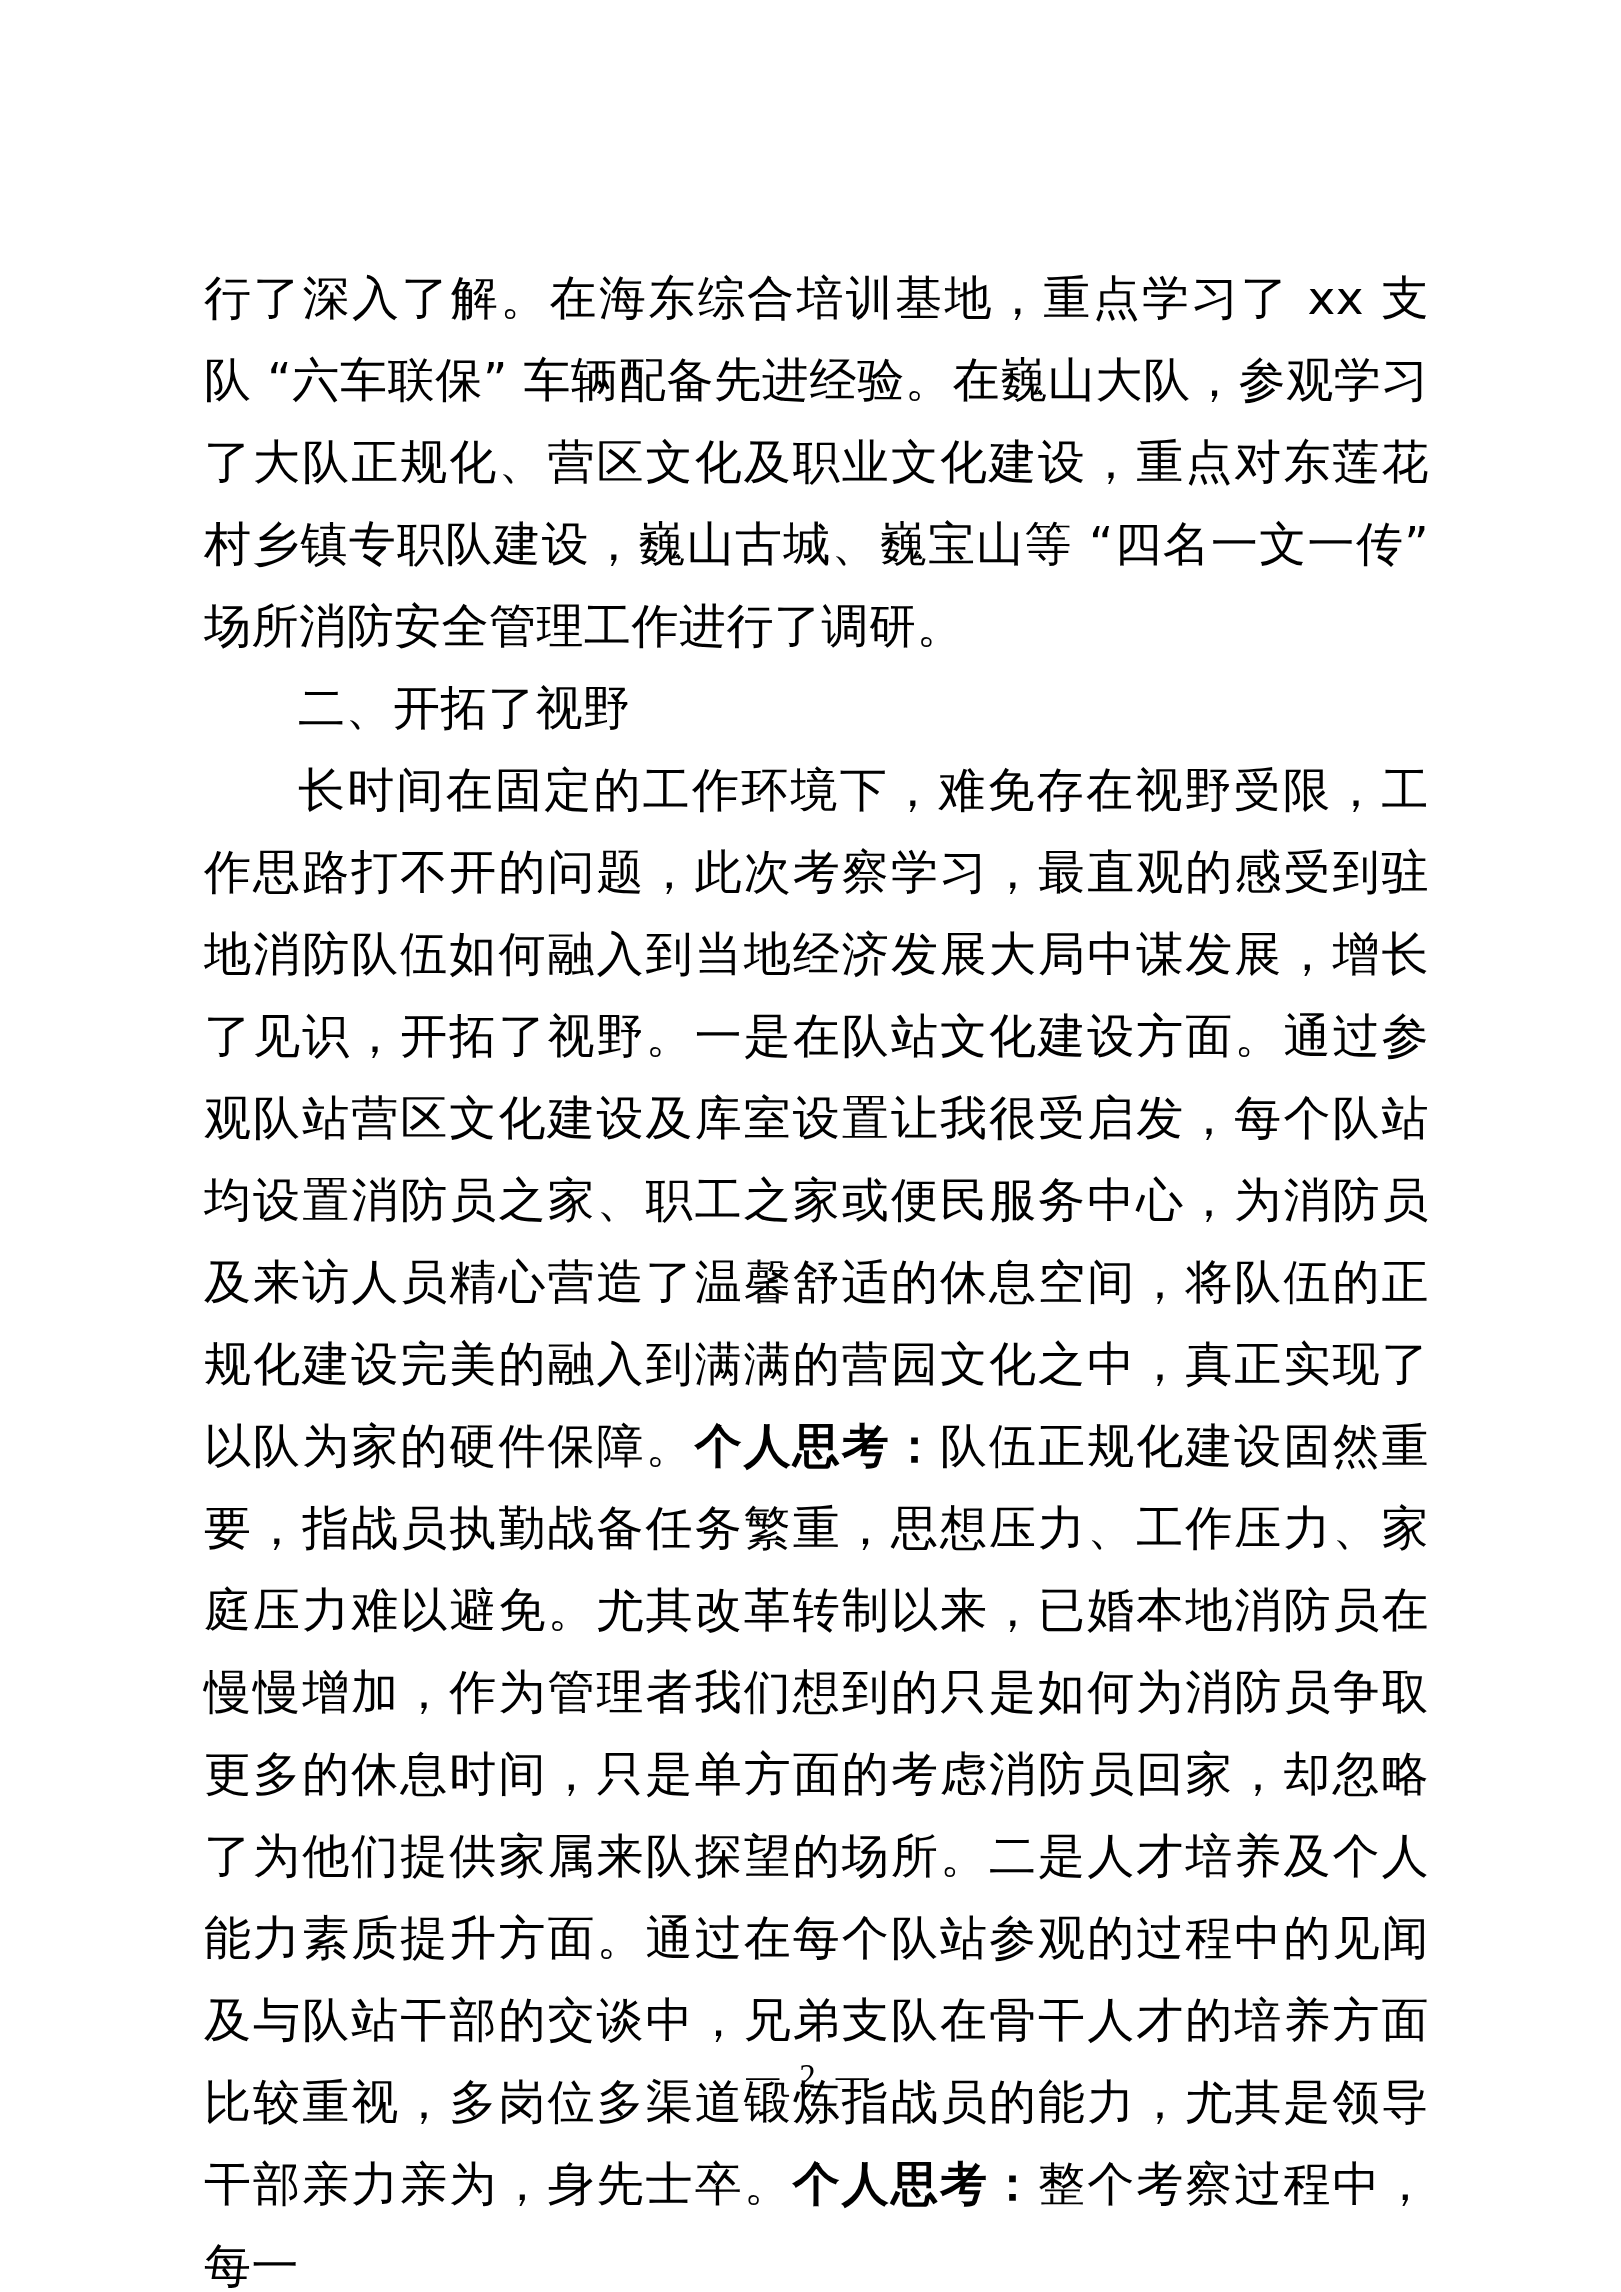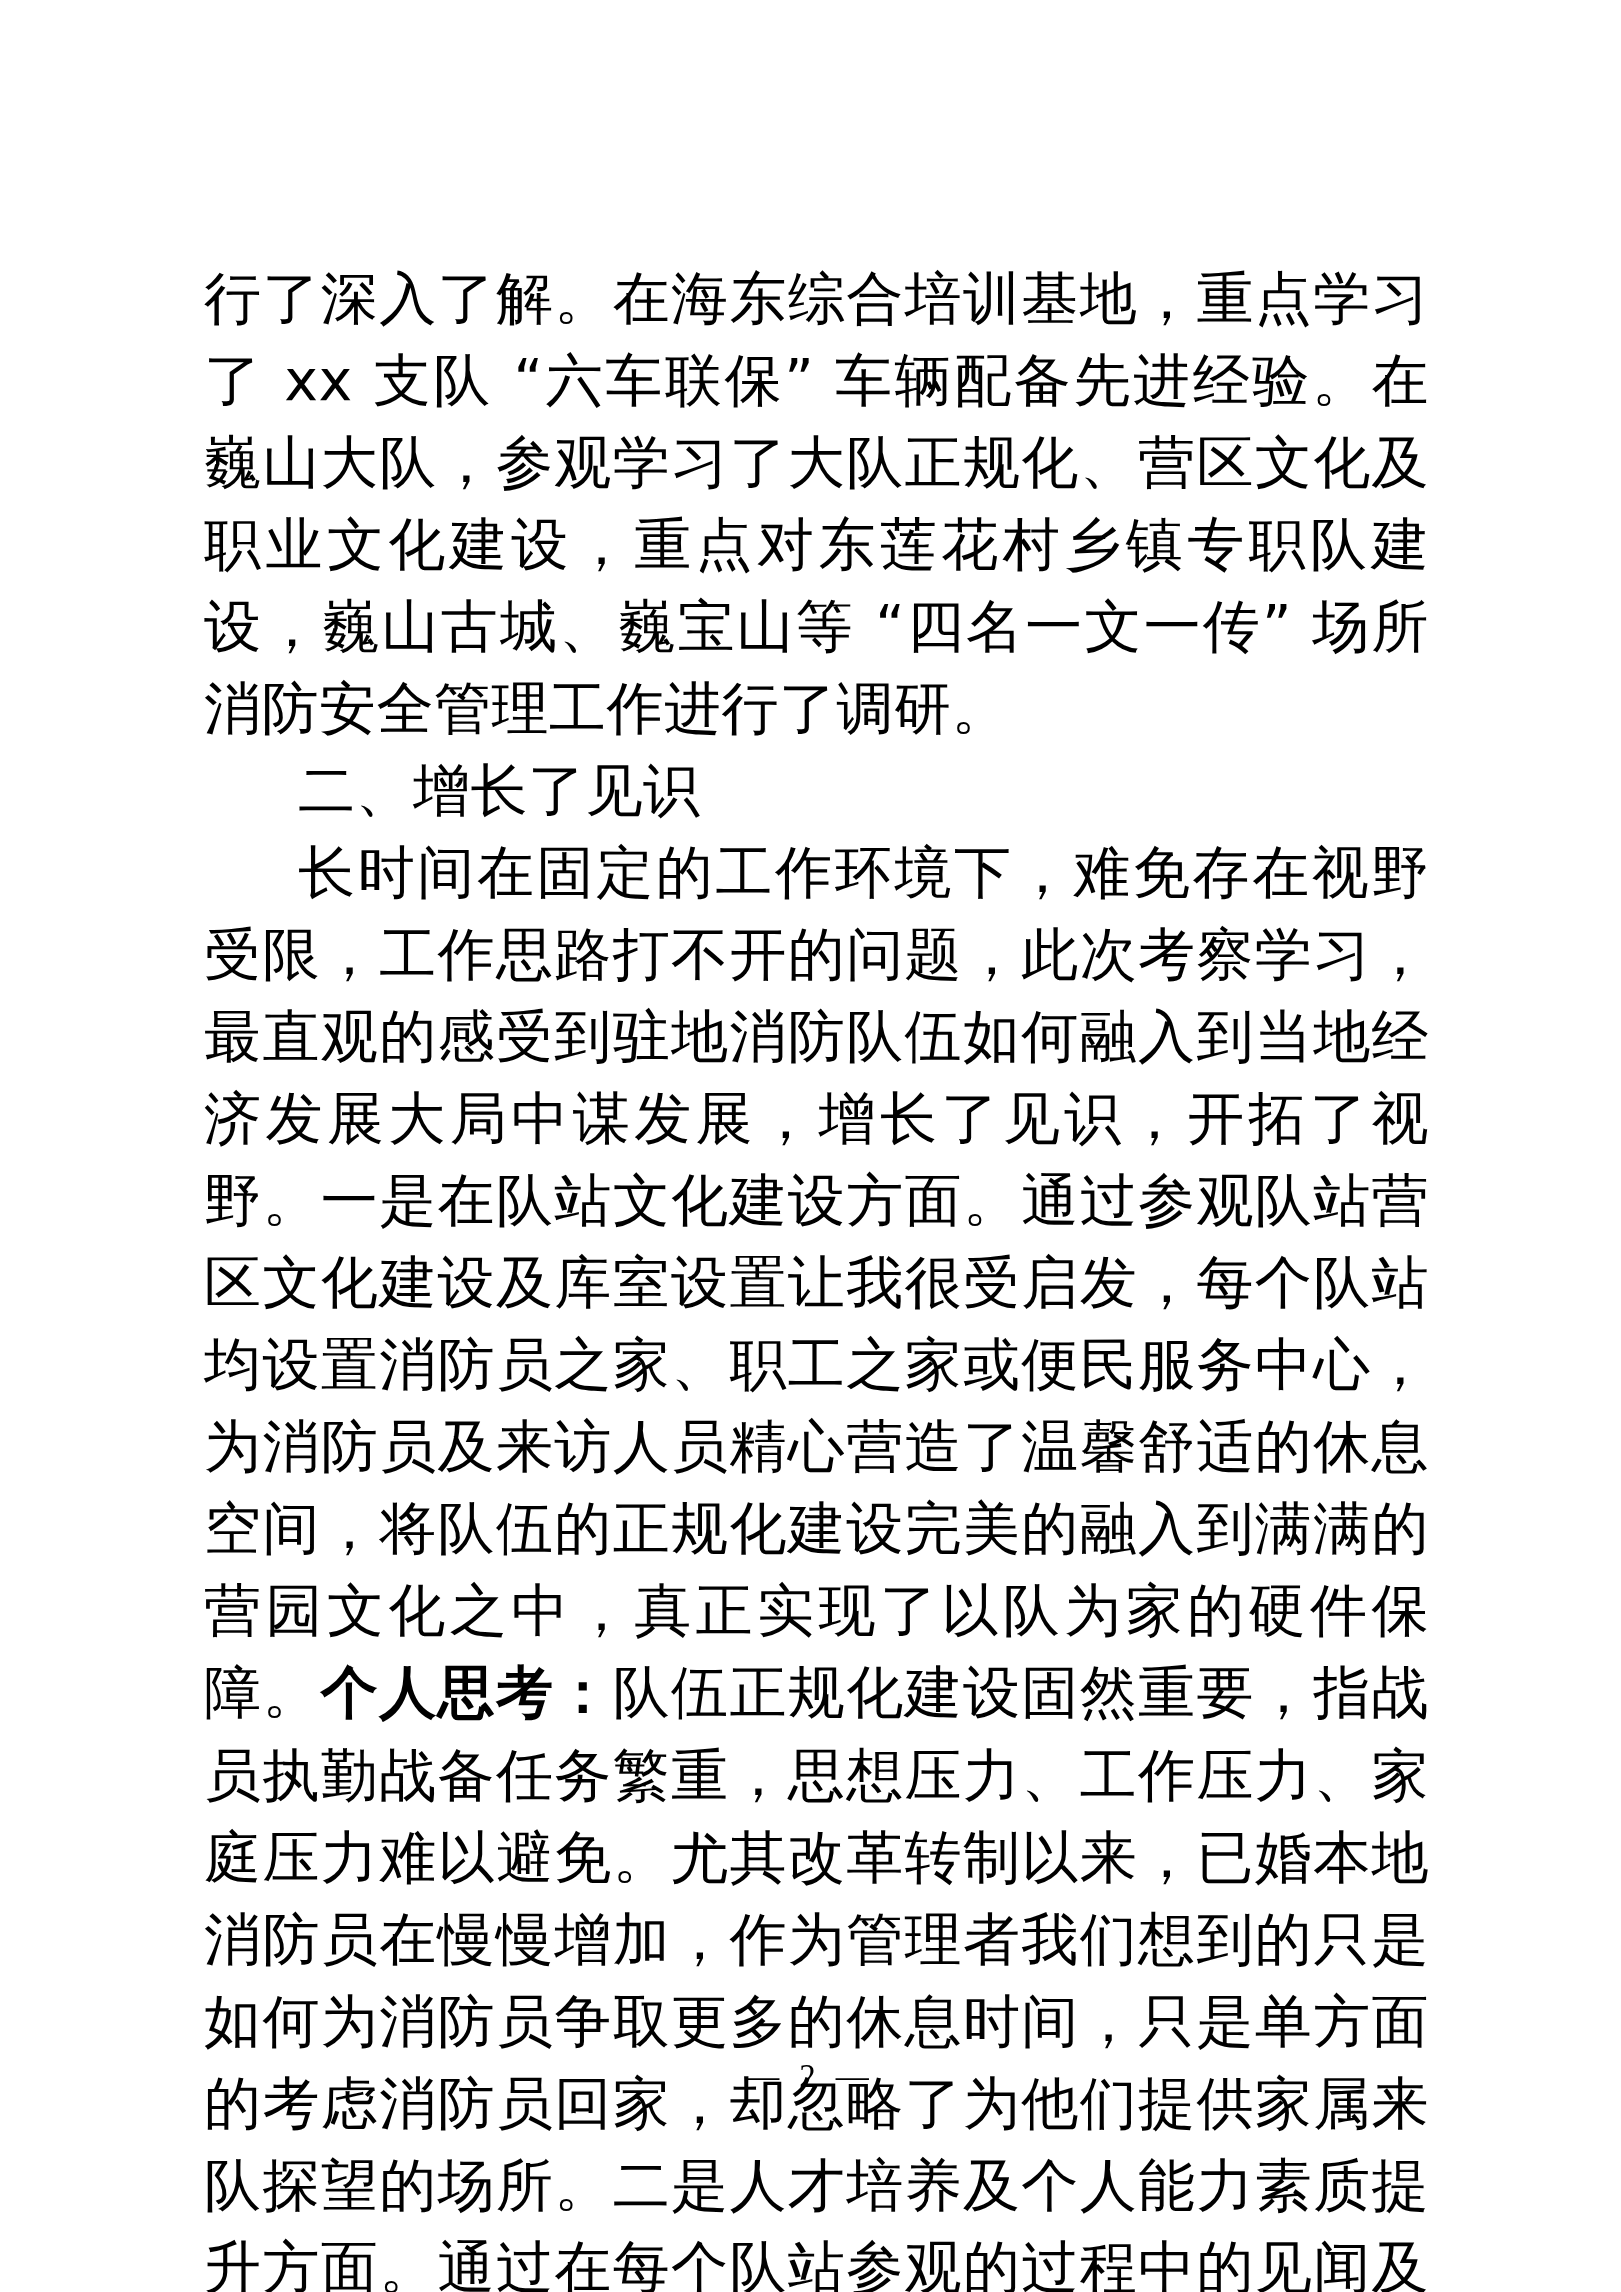--- a/index.html
+++ b/index.html
@@ -19,21 +19,21 @@
     box-sizing: border-box;
     overflow: hidden;
   }
   .content {
     position: absolute;
     left: 204px;
     top: 257px;
     width: 1225px;
   }
   .para {
-    font-size: 57px;
+    font-size: 47px;
     line-height: 82px;
     letter-spacing: 0.5px;
     text-align: justify;
     text-justify: inter-ideograph;
     margin: 0;
     font-weight: 500;
   }
   .para.indent {
     text-indent: 94px;
   }
@@ -58,21 +58,21 @@
 </style>
 </head>
 <body>
 
 <div class="page">
 
   <div class="content">
 
     <p class="para">行了深入了解。在海东综合培训基地，重点学习了 xx 支队 “六车联保” 车辆配备先进经验。在巍山大队，参观学习了大队正规化、营区文化及职业文化建设，重点对东莲花村乡镇专职队建设，巍山古城、巍宝山等 “四名一文一传” 场所消防安全管理工作进行了调研。</p>
 
-    <p class="para heading">二、增长了见识</p>
+    <p class="para heading">二、开拓了视野</p>
 
     <p class="para indent"><span>长时间在固定的工作环境下，难免存在视野受限，工作思路打不开的问题，此次考察学习，最直观的感受到驻地消防队伍如何融入到当地经济发展大局中谋发展，增长了见识，开拓了视野。一是在队站文化建设方面。通过参观队站营区文化建设及库室设置让我很受启发，每个队站均设置消防员之家、职工之家或便民服务中心，为消防员及来访人员精心营造了温馨舒适的休息空间，将队伍的正规化建设完美的融入到满满的营园文化之中，真正实现了以队为家的硬件保障。</span><span class="bold">个人思考：</span><span>队伍正规化建设固然重要，指战员执勤战备任务繁重，思想压力、工作压力、家庭压力难以避免。尤其改革转制以来，已婚本地消防员在慢慢增加，作为管理者我们想到的只是如何为消防员争取更多的休息时间，只是单方面的考虑消防员回家，却忽略了为他们提供家属来队探望的场所。二是人才培养及个人能力素质提升方面。通过在每个队站参观的过程中的见闻及与队站干部的交谈中，兄弟支队在骨干人才的培养方面比较重视，多岗位多渠道锻炼指战员的能力，尤其是领导干部亲力亲为，身先士卒。</span><span class="bold">个人思考：</span><span>整个考察过程中，每一</span></p>
 
   </div>
 
   <div class="page-number">— 2 —</div>
 
 </div>
 
 

